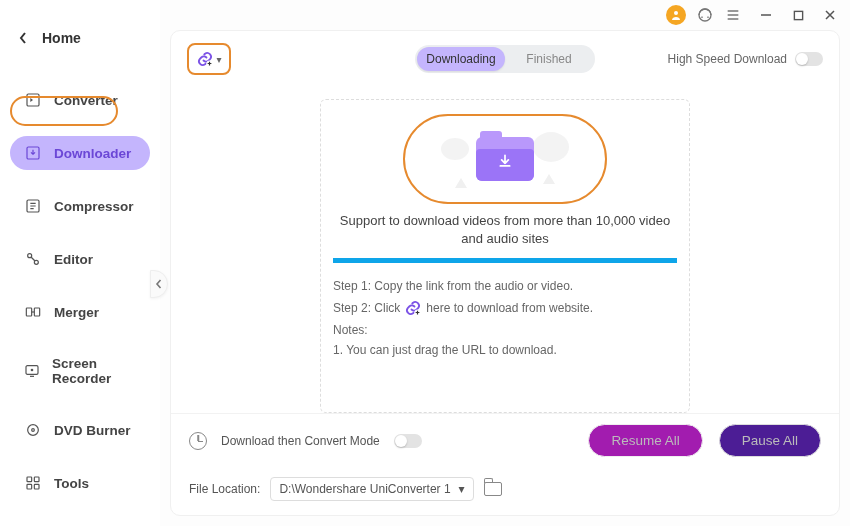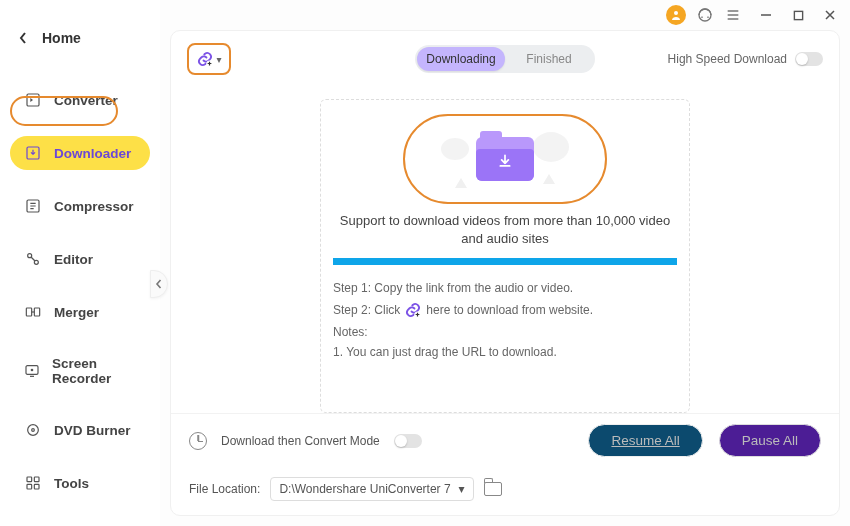--- a/index.html
+++ b/index.html
@@ -8,21 +8,21 @@
   .titlebar { position: absolute; top: 0; right: 0; height: 30px; display: flex; align-items: center; gap: 10px; padding-right: 12px; }
   .titlebar .avatar { width: 20px; height: 20px; border-radius: 50%; background: #f5a623; display:flex; align-items:center; justify-content:center; }
   .titlebar .icon-btn { width: 18px; height: 18px; display:flex; align-items:center; justify-content:center; color:#666; }
   .titlebar .win-btn { width: 16px; height: 16px; display:flex; align-items:center; justify-content:center; color:#555; margin-left:6px;}
   
   .sidebar { position: absolute; left: 0; top: 0; width: 160px; height: 100%; background: #fff; padding-top: 22px; font-weight: bold; }
   .home-row { display:flex; align-items:center; gap: 14px; padding: 8px 16px 18px 18px; color:#333; font-size:14px; }
   .home-row .chev { font-size: 14px; color:#333; }
   .nav-item { display:flex; align-items:center; gap: 12px; padding: 8px 14px; margin: 19px 10px; border-radius: 18px; color:#444; font-size: 13.5px; cursor:pointer; }
   .nav-item .nicon { width: 18px; height:18px; display:flex; align-items:center; justify-content:center; color:#555;}
-  .nav-item.active { background: #fde047; color:#6b47d6; }
+  .nav-item.active { background: #c4b5fd; color:#6b47d6; }
   .nav-item.active .nicon { color:#6b47d6; }
   .nav-active-ring { position:absolute; border:2px solid #e68a2e; border-radius: 20px; left:10px; top: 96px; width: 108px; height: 30px; pointer-events:none; }
   
   .collapse-handle { position:absolute; left: 150px; top: 270px; width: 18px; height: 28px; border-radius: 0 14px 14px 0; background:#fafafa; border:1px solid #eee; display:flex; align-items:center; justify-content:center; font-size:11px; color:#666; box-shadow: 0 1px 3px rgba(0,0,0,.05);}
   
   .main { position:absolute; left: 170px; top: 30px; right: 10px; bottom: 10px; background:#fff; border:1px solid #f0f0f0; border-radius: 10px; display:flex; flex-direction:column; }
   
   .topbar { display:flex; align-items:center; padding: 12px 16px 10px 16px; position:relative; }
   .url-btn-wrap { width:44px; height:32px; border:2px solid #e68a2e; border-radius:8px; display:flex; align-items:center; justify-content:center; gap:2px; }
   .url-icon { width:18px; height:18px; display:flex; align-items:center; justify-content:center; }
@@ -45,38 +45,38 @@
   .folder-front { position:absolute; left:0; right:0; bottom:0; height:32px; background:#9b74f7; border-radius:4px 4px 6px 6px;}
   .dl-arrow { position:absolute; left:50%; top:50%; transform:translate(-50%,-40%); color:#fff; font-size:16px; }
   .cloudL,.cloudR{position:absolute; width:28px; height:22px; background:#f0f0f0; border-radius:50%; opacity:.8;}
   .cloudL{left:36px; top:22px;}
   .cloudR{right:36px; top:16px; width:36px; height:30px;}
   .triL,.triR{position:absolute; width:0; height:0; border-left:6px solid transparent; border-right:6px solid transparent; border-bottom:10px solid #f0f0f0;}
   .triL{left:50px; bottom:14px;}
   .triR{right:50px; bottom:18px;}
   
   .support { font-size:13px; color:#444; margin: 6px 0 10px 0; line-height:1.4;}
-  .steps { text-align:left; font-size:12px; color:#666; border-top:7px solid #0ea5e9; padding-top:10px;}
+  .steps { text-align:left; font-size:12px; color:#666; border-top:5px solid #0ea5e9; padding-top:10px;}
   .steps .row { margin: 6px 0; display:flex; align-items:center; flex-wrap:wrap; gap:4px;}
   .steps .small-icon { width:18px; height:18px; display:inline-flex; align-items:center; justify-content:center;}
   
   .bottombar { border-top: 1px solid #f2f2f2; padding: 10px 18px 14px 18px; display:flex; align-items:center; gap: 14px; flex-wrap:wrap;}
   .bb-left { display:flex; align-items:center; gap:14px; flex-wrap:wrap;}
   .clock { width:18px; height:18px; border:1.6px solid #888; border-radius:50%; position:relative;}
   .clock::after{content:""; position:absolute; width:1.5px; height:6px; background:#888; left:50%; top:2px; transform:translateX(-50%);}
   .clock::before{content:""; position:absolute; width:5px; height:1.5px; background:#888; left:50%; top:50%; }
   .bb-label { font-size:12px; color:#555;}
   .loc-row{display:flex; align-items:center; gap:10px; width:100%; margin-top:6px;}
   .loc-select{ border:1px solid #ddd; border-radius:4px; font-size:12px; color:#555; padding:4px 8px; display:flex; align-items:center; gap:8px; min-width:150px; justify-content:space-between;}
   .folder-btn{ width:18px; height:14px; border:1.5px solid #888; border-radius:2px; position:relative;}
   .folder-btn::before{content:""; position:absolute; left:-1px; top:-5px; width:7px; height:4px; border:1.5px solid #888; border-bottom:none; border-radius:2px 2px 0 0;}
   
   .actions{ margin-left:auto; display:flex; gap:16px;}
   .pill-btn{ padding: 8px 22px; border-radius: 22px; font-size:13.5px; border:1px solid #ddd; color:#bbb; background:#4c1d95;}
-  .pill-btn.primary{ background:#0c4a6e; color:#bbb; border-color:#efefef;text-decoration:underline;}
+  .pill-btn.primary{ background:#a21caf; color:#bbb; border-color:#efefef;}
   
   svg { display:block; }
 </style>
 </head>
 <body>
 
 <div class="titlebar">
   <div class="avatar">
     <svg width="12" height="12" viewBox="0 0 24 24">
         <circle cx="12" cy="8" r="4" fill="#fff"></circle>
@@ -277,19 +277,19 @@
       <span class="bb-label">Download then Convert Mode</span>
       <div class="toggle"></div>
     </div>
     <div class="actions">
       <div class="pill-btn primary">Resume All</div>
       <div class="pill-btn">Pause All</div>
     </div>
     <div class="loc-row">
       <span class="bb-label">File Location:</span>
       <div class="loc-select">
-        <span>D:\Wondershare UniConverter 7</span>
+        <span>D:\Wondershare UniConverter 1</span>
         <span>▾</span>
       </div>
       <div class="folder-btn"></div>
     </div>
   </div>
 </div>
 
 </body></html>

